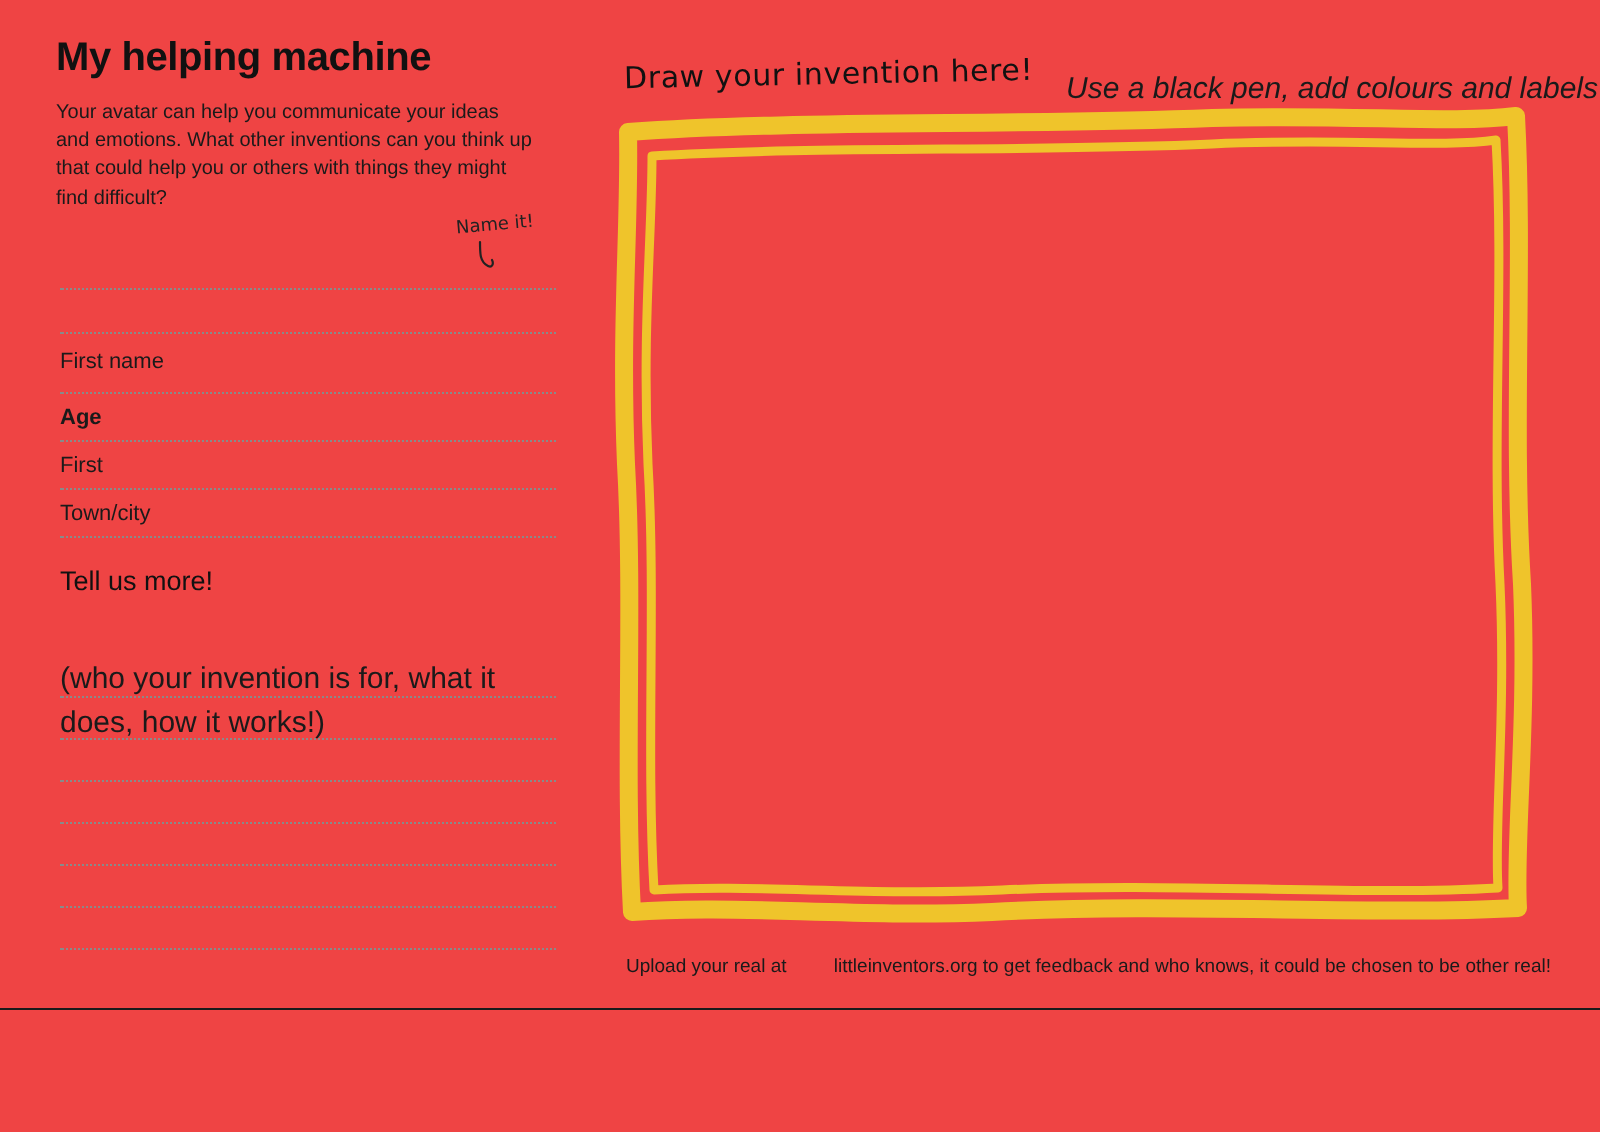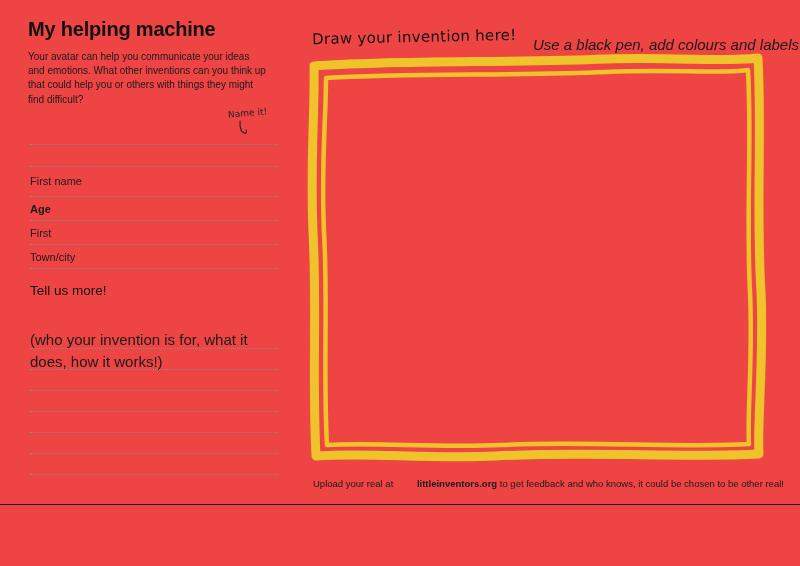--- a/index.html
+++ b/index.html
@@ -109,21 +109,21 @@
     position: absolute;
     left: 306px; top: 52px;
     width: 462px; height: 410px;
   }
   .upload-line {
     position: absolute;
     left: 313px; top: 478px;
     font-size: 9.5px;
     color: #1a1a1a;
   }
-  .upload-line b { font-weight: bold; padding-left: 21px; }
+  .upload-line b { font-weight: normal; padding-left: 21px; }
 
   
   .footer-rule {
     position: absolute;
     left: 0; top: 504px;
     width: 800px;
     border-top: 1px solid #1a1a1a;
   }
   .footer {
     position: absolute;

